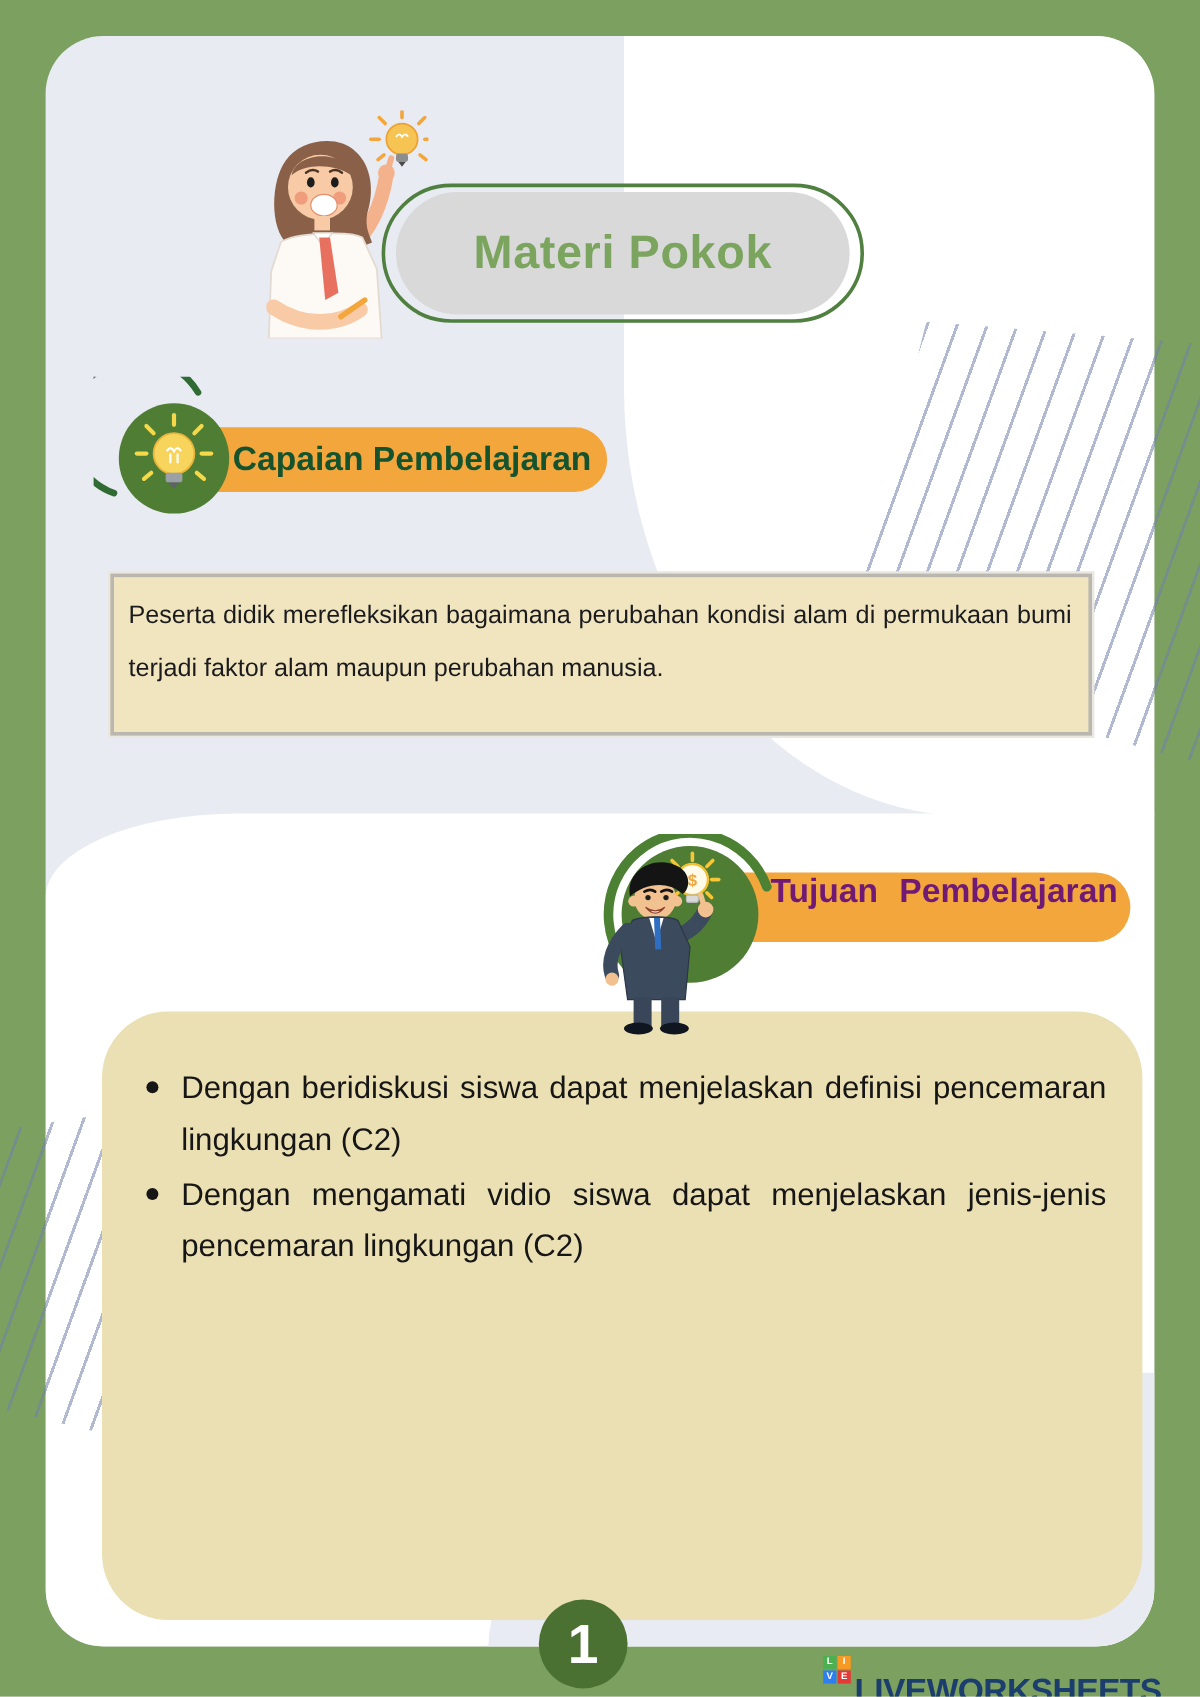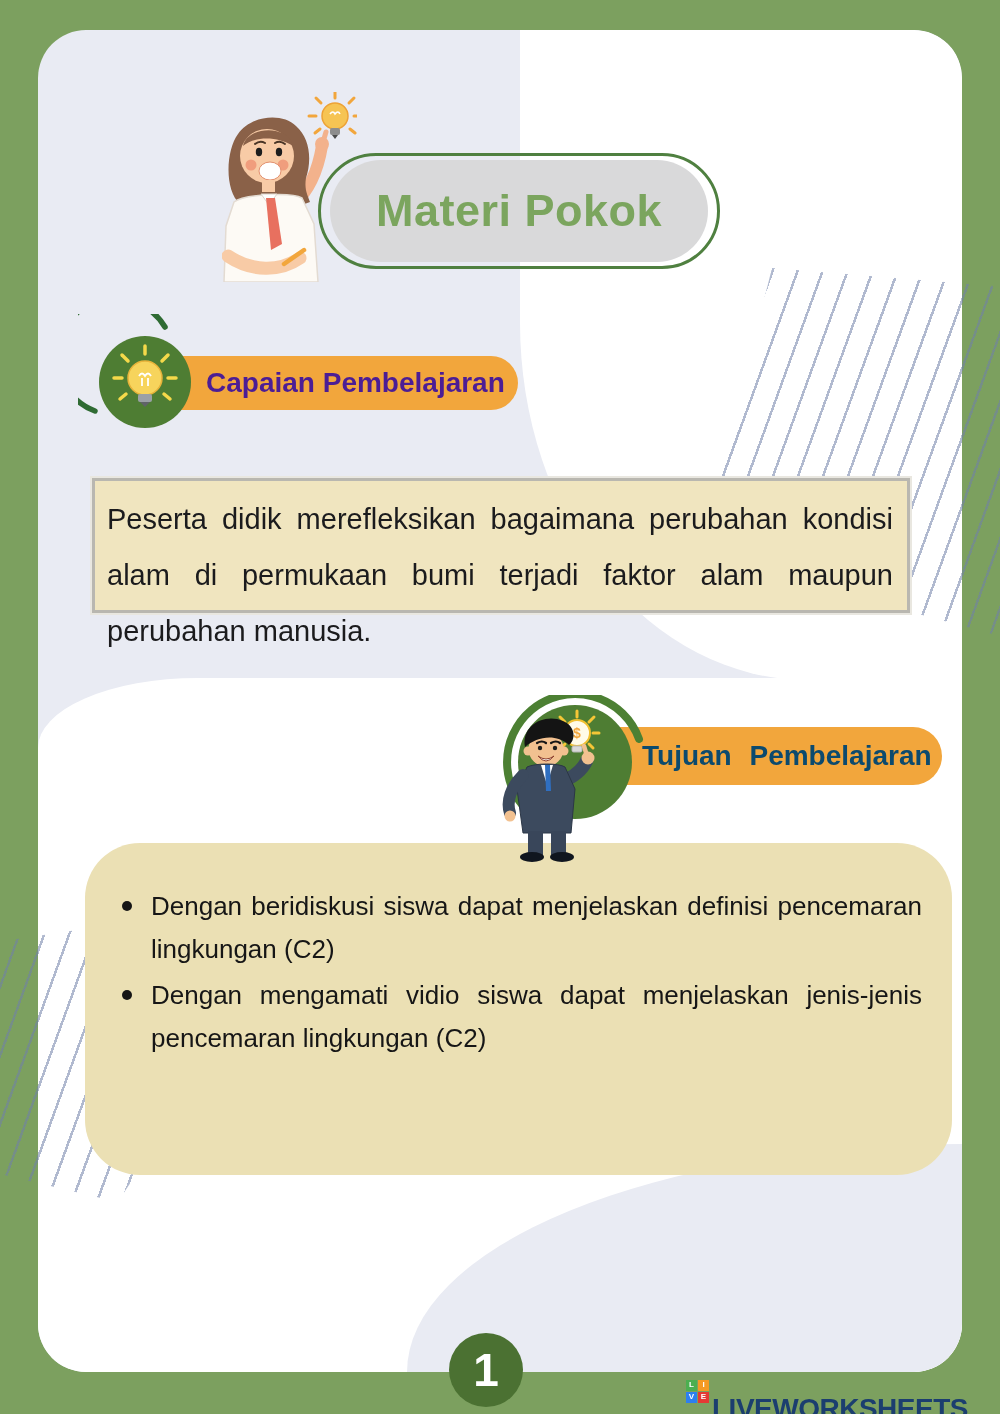--- a/index.html
+++ b/index.html
@@ -27,47 +27,47 @@
               clip-path:polygon(24% 0, 100% 5%, 100% 100%, 0 78%); }
   .hatch-left { left:0; top:922px; width:218px; height:280px;
               clip-path:polygon(0 7%, 60% 0, 100% 46%, 54% 100%, 0 90%); }
 
   
   .title-wrap { position:absolute; left:292px; top:130px; width:378px; height:102px; z-index:3; }
   .title-outline { position:absolute; left:-12px; right:-12px; top:-7px; bottom:-7px;
                    border:3px solid #4f8040; border-radius:62px; }
   .title-pill { position:absolute; inset:0; background:#d9d9da; border-radius:51px;
                 display:flex; align-items:center; justify-content:center; }
-  .title-text { font-size:45px; font-weight:bold; color:#7ba55e; letter-spacing:0.5px; }
+  .title-text { font-size:39px; font-weight:bold; color:#7ba55e; letter-spacing:0.5px; }
 
   
   .girl { position:absolute; left:184px; top:62px; width:135px; height:190px; z-index:2; }
 
   
-  .cap-pill { position:absolute; left:112px; top:326px; width:368px; height:54px;
+  .cap-pill { position:absolute; left:100px; top:326px; width:368px; height:54px;
               border-radius:27px; background:#f2a63c; z-index:2;
               display:flex; align-items:center; padding-left:56px;
-              color:#4c1d95; font-size:28px; font-weight:bold; }
+              color:#14532d; font-size:28px; font-weight:bold; }
   .cap-icon { position:absolute; left:40px; top:284px; width:136px; height:136px; z-index:3; }
 
   
   .cap-box { position:absolute; left:54px; top:448px; width:818px; height:135px; z-index:2;
              background:#f0e5bf; border:3px solid #b9b7b0; box-shadow:0 0 0 2px #e9e7e0;
              padding:10px 14px 10px 12px; }
-  .cap-box p { font-size:29px; line-height:56px; color:#1b1b1d; text-align:justify; }
+  .cap-box p { font-size:21px; line-height:44px; color:#1b1b1d; text-align:justify; }
 
   
   .tuj-pill { position:absolute; left:548px; top:697px; width:356px; height:58px;
               border-radius:29px; background:#f2a63c; z-index:2;
-              display:flex; align-items:center; padding-left:56px;
-              color:#0c4a6e; font-size:28px; font-weight:bold; word-spacing:10px; }
+              display:flex; align-items:flex-start; padding-left:56px;
+              color:#701a75; font-size:28px; font-weight:bold; word-spacing:10px; }
   .man { position:absolute; left:455px; top:665px; width:200px; height:210px; z-index:4; }
 
   
-  .tuj-box { position:absolute; left:47px; top:813px; width:867px; height:332px; z-index:2;
+  .tuj-box { position:absolute; left:47px; top:813px; width:867px; height:507px; z-index:2;
              background:#ebe0b4; border-radius:55px; padding:42px 30px 0 30px; }
   .tuj-box ul { list-style:none; }
   .tuj-box li { position:relative; padding-left:36px; font-size:26px; line-height:43px;
                 color:#161616; text-align:justify; margin-bottom:3px; }
   .tuj-box li::before { content:""; position:absolute; left:7px; top:16px;
                 width:10px; height:10px; border-radius:50%; background:#161616; }
 
   
   .page-circle { position:absolute; left:449px; top:1333px; width:74px; height:74px;
                  border-radius:50%; background:#4b7132; z-index:5;

